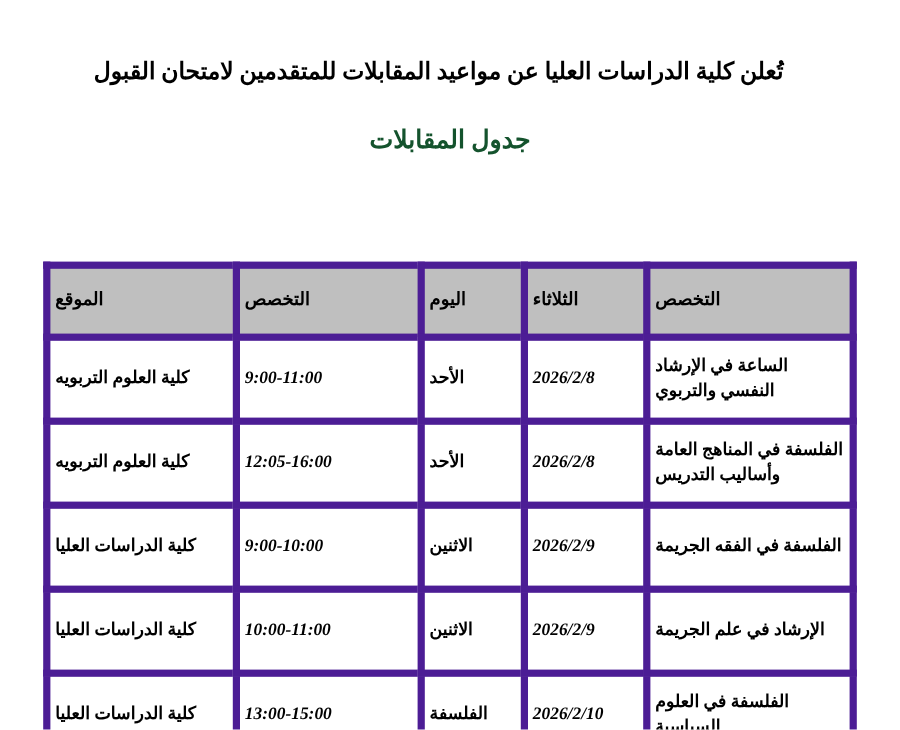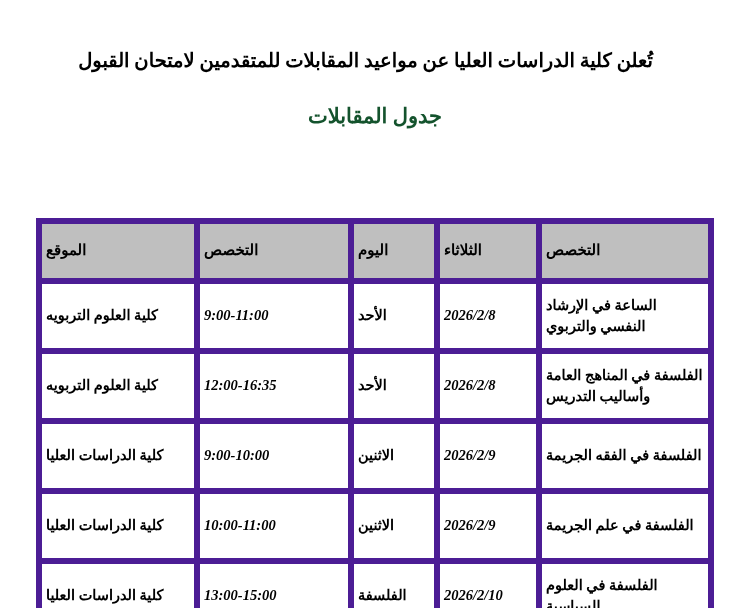--- a/index.html
+++ b/index.html
@@ -113,32 +113,32 @@
           <td class="col-spec">الساعة في الإرشاد النفسي والتربوي</td>
           <td class="col-date num">2026/2/8</td>
           <td class="col-day">الأحد</td>
           <td class="col-time num">9:00-11:00</td>
           <td class="col-loc">كلية العلوم التربويه</td>
         </tr>
         <tr>
           <td class="col-spec">الفلسفة في المناهج العامة وأساليب التدريس</td>
           <td class="col-date num">2026/2/8</td>
           <td class="col-day">الأحد</td>
-          <td class="col-time num">12:00-16:35</td>
+          <td class="col-time num">12:05-16:00</td>
           <td class="col-loc">كلية العلوم التربويه</td>
         </tr>
         <tr>
           <td class="col-spec">الفلسفة في الفقه الجريمة</td>
           <td class="col-date num">2026/2/9</td>
           <td class="col-day">الاثنين</td>
           <td class="col-time num">9:00-10:00</td>
           <td class="col-loc">كلية الدراسات العليا</td>
         </tr>
         <tr>
-          <td class="col-spec">الفلسفة في علم الجريمة</td>
+          <td class="col-spec">الإرشاد في علم الجريمة</td>
           <td class="col-date num">2026/2/9</td>
           <td class="col-day">الاثنين</td>
           <td class="col-time num">10:00-11:00</td>
           <td class="col-loc">كلية الدراسات العليا</td>
         </tr>
         <tr>
           <td class="col-spec">الفلسفة في العلوم السياسية</td>
           <td class="col-date num">2026/2/10</td>
           <td class="col-day">الفلسفة</td>
           <td class="col-time num">13:00-15:00</td>

